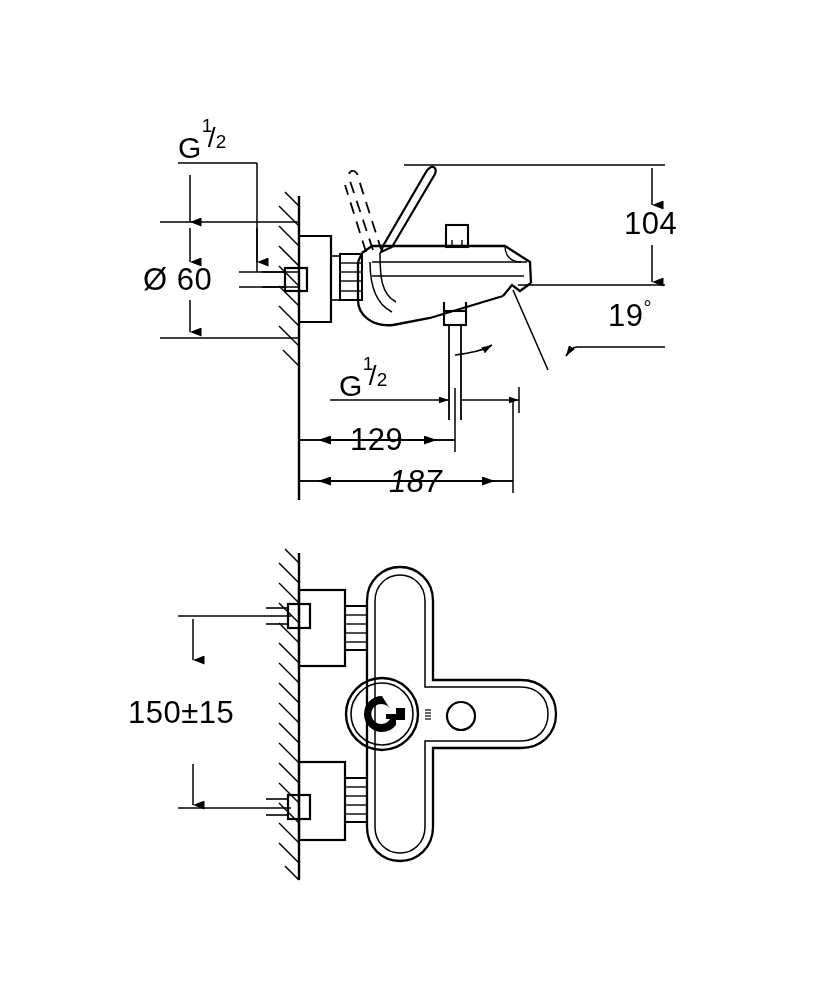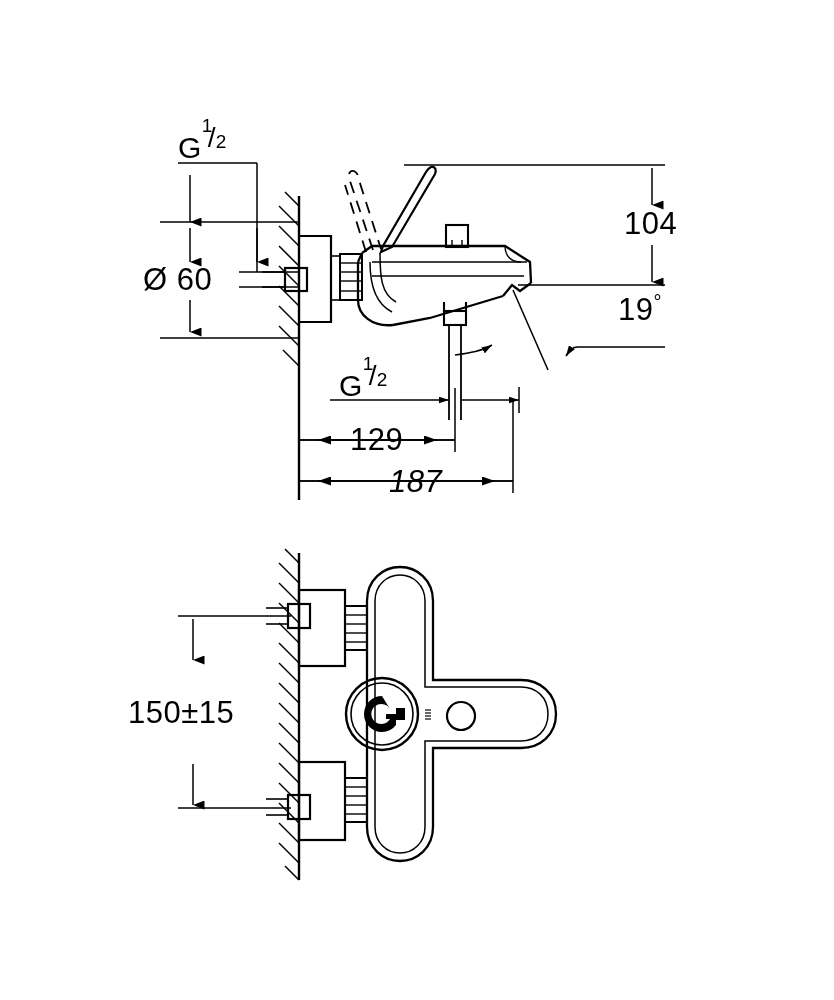--- a/index.html
+++ b/index.html
@@ -367,21 +367,21 @@
   </div>
 
   <div class="lbl dim-text-lg" style="left:143px; top:264px;">
     <span>Ø</span>&nbsp;<span>60</span>
   </div>
 
   <div class="lbl dim-text-lg" style="left:624px; top:208px;text-align:center;">
     <span>104</span>
   </div>
 
-  <div class="lbl dim-text-lg" style="left:608px; top:292px;margin-left:10px;">
+  <div class="lbl dim-text-lg" style="left:608px; top:298px;">
     <span>19</span><span class="deg">°</span>
   </div>
 
   <div class="lbl dim-text" style="left:339px; top:366px;">
     <span class="gsym">G</span><span class="frac"><span class="num">1</span><span class="sl">/</span><span class="den">2</span></span>
   </div>
 
   <div class="lbl dim-text-lg" style="left:350px; top:424px;text-align:right;">
     <span>129</span>
   </div>

